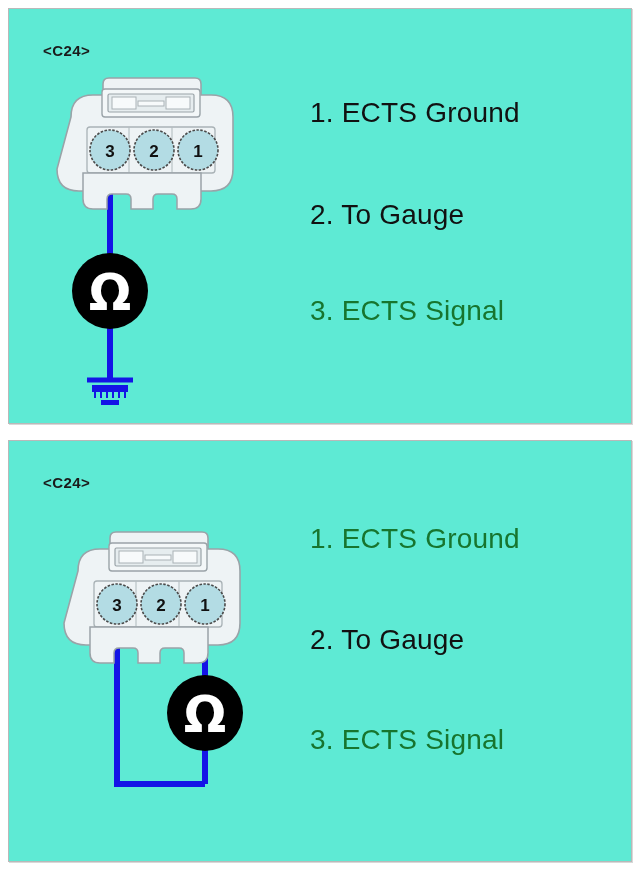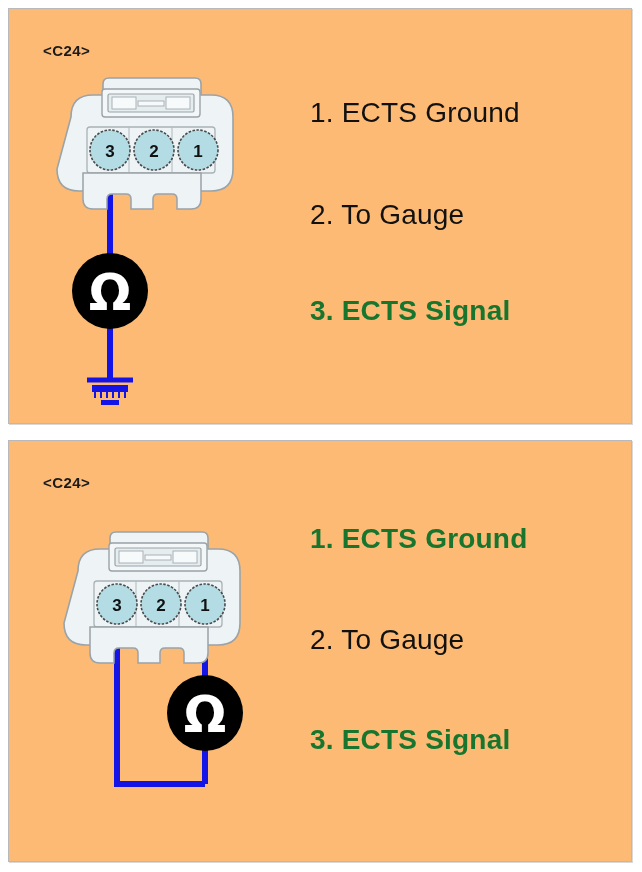--- a/index.html
+++ b/index.html
@@ -20,21 +20,21 @@
     left: 0; top: 0;
     width: 642px;
     height: 872px;
     background: #ffffff;
   }
 
   .panel {
     position: absolute;
     left: 8px;
     width: 624px;
-    background: #fdba74;
+    background: #5eead4;
     border: 1px solid #b9b9b9;
     box-sizing: border-box;
     box-shadow: 1px 1px 0 #d8d8d8;
     text-align: right;
   }
   .panel-top   { top: 8px;   height: 416px; }
   .panel-bottom{ top: 440px; height: 422px; }
 
   .conn-label {
     position: absolute;
@@ -51,21 +51,21 @@
     font-size: 28px;
     white-space: nowrap;
     letter-spacing: 0.2px;
   }
   .legend-item.plain {
     color: #111111;
     font-weight: normal;
   }
   .legend-item.hl {
     color: #17752e;
-    font-weight: bold;
+    font-weight: normal;
   }
 
   
   .diagram {
     position: absolute;
     left: 0; top: 0;
     overflow: visible;
   }
 </style>
 </head>

